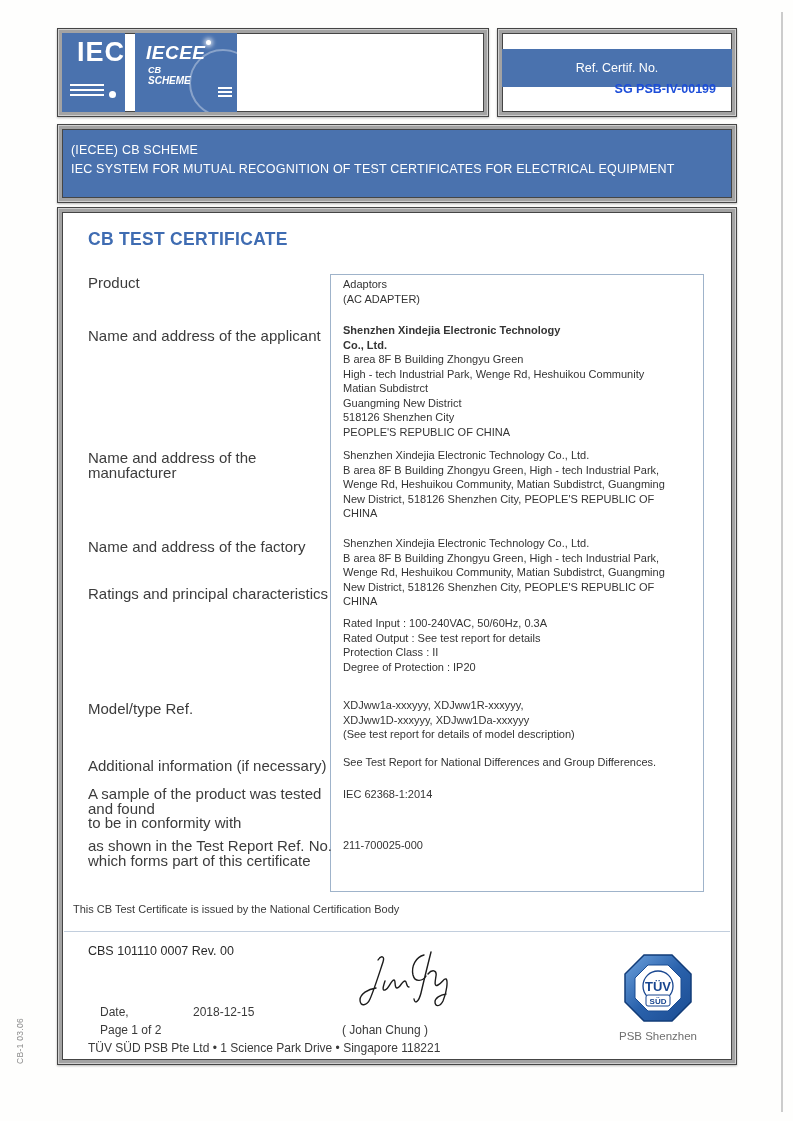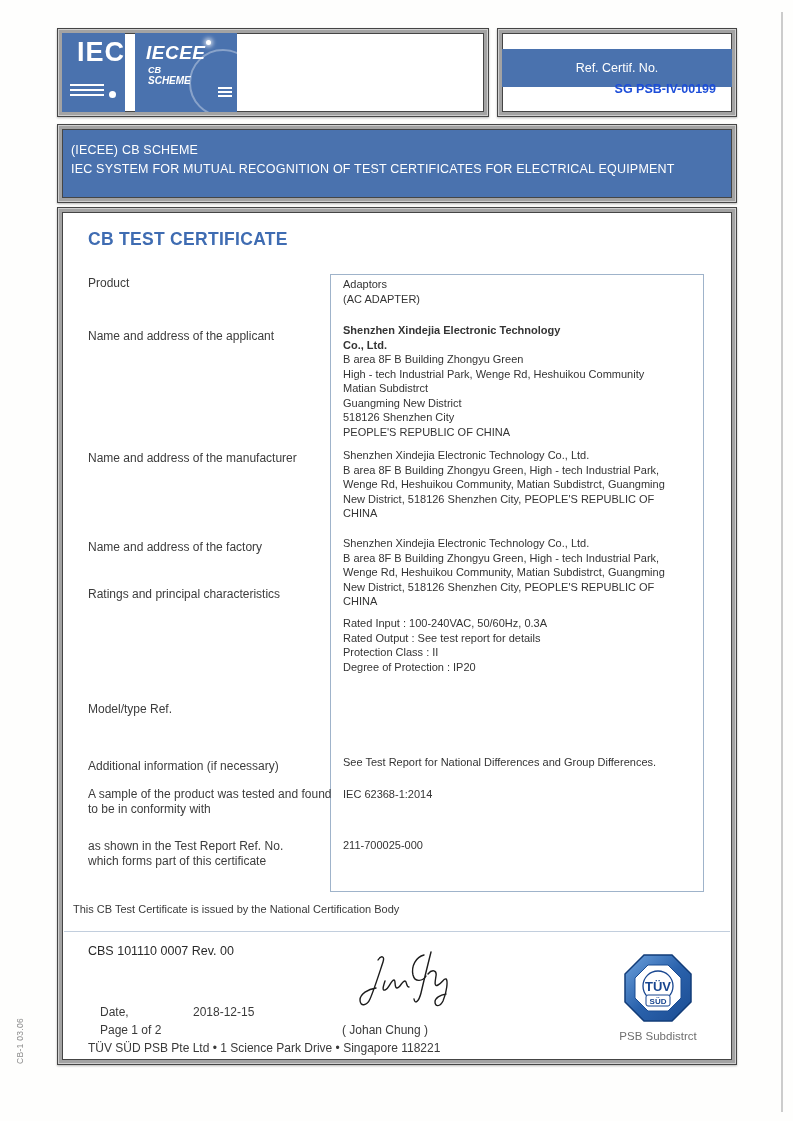--- a/index.html
+++ b/index.html
@@ -6,21 +6,21 @@
   .page{position:relative;width:793px;height:1121px;background:#fefefd;overflow:hidden;
         font-family:"Liberation Sans",sans-serif;color:#3a3a3a;}
   
   .frame{position:absolute;box-sizing:border-box;border:1px solid #454545;background:#a3a3a3;
          padding:4px;box-shadow:0 1px 2px rgba(0,0,0,.28), inset 0 0 0 1px #cfcfcf;}
   .frame-inner{position:relative;width:100%;height:100%;box-sizing:border-box;
                border:1px solid #454545;background:#fff;}
   .frame-inner.blue{background:#4a72ae;}
   .abs{position:absolute;}
   .txt{position:absolute;font-size:11px;line-height:14.5px;}
-  .lbl{position:absolute;left:88px;width:250px;font-size:12px;line-height:14.5px;color:#3c3c3c;}
+  .lbl{position:absolute;left:88px;width:250px;font-size:15px;line-height:14.5px;color:#3c3c3c;}
   .val{position:absolute;left:343px;width:356px;font-size:11px;line-height:14.5px;color:#343434;}
   .b{font-weight:bold;}
   
   .logo-tile{position:absolute;background:#4a72ae;color:#fff;overflow:hidden;}
   .iec-text{font-weight:bold;font-size:27px;letter-spacing:1px;padding:4px 0 0 7px;margin-left:8px;}
   .iec-lines{position:absolute;left:8px;bottom:13px;width:34px;}
   .iec-lines span{display:block;height:2px;background:#fff;margin:3px 0;}
   .iec-dot{position:absolute;right:9px;bottom:14px;width:7px;height:7px;background:#fff;border-radius:50%;}
   .iecee-text{font-style:italic;font-weight:bold;font-size:19px;letter-spacing:.5px;padding:9px 0 0 11px;position:relative;z-index:2;}
   .iecee-cb{font-style:italic;font-weight:bold;font-size:9px;padding-left:13px;margin-top:1px;position:relative;z-index:2;}
@@ -147,20 +147,25 @@
   <div class="val" style="top:616px;">
     <div>Rated Input : 100-240VAC, 50/60Hz, 0.3A</div>
     <div>Rated Output : See test report for details</div>
     <div>Protection Class : II</div>
     <div>Degree of Protection : IP20</div>
   </div>
 
   <div class="lbl" style="top:702px;">
     <div>Model/type Ref.</div>
   </div>
+  <div class="val" style="top:698px;">
+    <div>XDJww1a-xxxyyy, XDJww1R-xxxyyy,</div>
+    <div>XDJww1D-xxxyyy, XDJww1Da-xxxyyy</div>
+    <div>(See test report for details of model description)</div>
+  </div>
 
   <div class="lbl" style="top:759px;">
     <div>Additional information (if necessary)</div>
   </div>
   <div class="val" style="top:755px;">
     <div>See Test Report for National Differences and Group Differences.</div>
   </div>
 
   <div class="lbl" style="top:787px;">
     <div>A sample of the product was tested and found</div>
@@ -208,15 +213,15 @@
         <stop offset="1" stop-color="#1b4c92"></stop>
       </linearGradient>
     </defs>
     <polygon points="21,2 49,2 68,21 68,49 49,68 21,68 2,49 2,21" fill="url(#og)" stroke="#123c78" stroke-width="1.5"></polygon>
     <polygon points="25,12 45,12 58,25 58,45 45,58 25,58 12,45 12,25" fill="#ffffff" stroke="#1b4c92" stroke-width="1"></polygon>
     <circle cx="35" cy="33" r="15" fill="none" stroke="#17458f" stroke-width="1.3"></circle>
     <text x="35" y="38" font-size="13" font-weight="bold" fill="#17458f" text-anchor="middle" font-family="Liberation Sans, sans-serif">TÜV</text>
     <rect x="23" y="42" width="24" height="11" rx="2" fill="#ffffff" stroke="#17458f" stroke-width="1"></rect>
     <text x="35" y="50.5" font-size="8" font-weight="bold" fill="#17458f" text-anchor="middle" font-family="Liberation Sans, sans-serif">SÜD</text>
   </svg>
-  <div class="tuv-caption" style="left:608px;top:1030px;width:100px;text-align:center;">PSB Subdistrct</div>
+  <div class="tuv-caption" style="left:608px;top:1030px;width:100px;text-align:center;">PSB Shenzhen</div>
 
 </div>
 
 </body></html>

